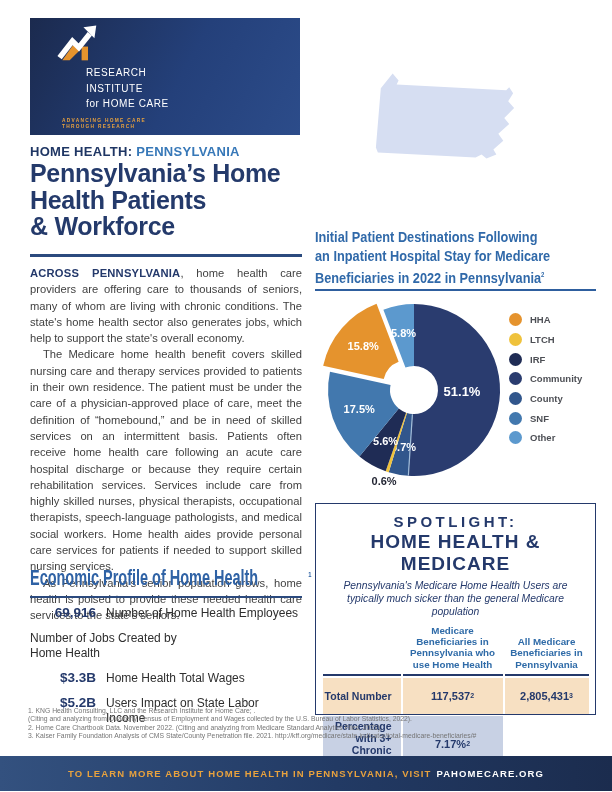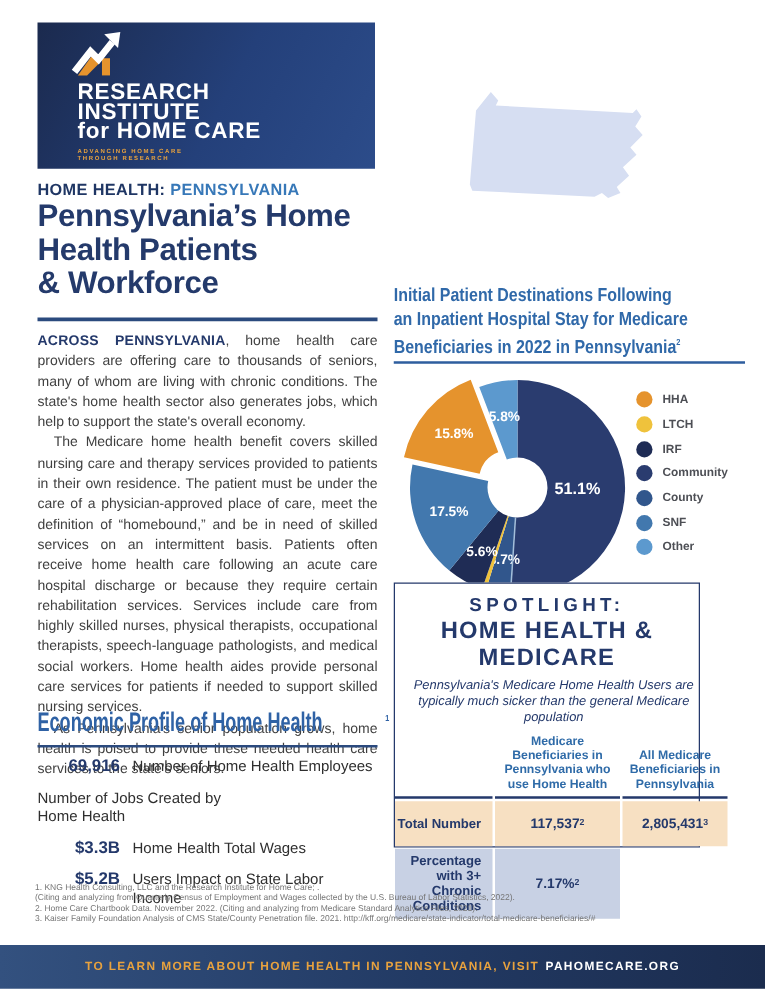--- a/index.html
+++ b/index.html
@@ -8,21 +8,21 @@
     font-family:"Liberation Sans", sans-serif; overflow:hidden;
   }
   .abs { position:absolute; }
 
   
   .logo-block {
     left:30px; top:18px; width:270px; height:117px;
     background:linear-gradient(118deg,#1b2a4e 0%,#24407a 55%,#2c4c8a 100%);
     padding:5px 0 0 32px;
   }
-  .logo-name { color:#ffffff; font-weight:bold; font-size:18px; line-height:15.5px; letter-spacing:0.6px; }
+  .logo-name { color:#ffffff; font-weight:normal; font-size:10px; line-height:15.5px; letter-spacing:0.6px;margin-left:24px; }
   .logo-tagline { margin-top:6px; color:#e8a23e; font-weight:bold; font-size:4.8px; letter-spacing:1.3px; line-height:6.8px; }
 
   
   .pa-map { left:366px; top:68px; }
 
   
   .eyebrow { left:30px; top:144px; width:272px; font-weight:bold; font-size:13px; letter-spacing:0.3px; }
   .eyebrow .part1 { color:#1f3664; }
   .eyebrow .part2 { color:#3778b8; }
   .page-title { left:30px; top:160px; width:290px; color:#243a6b; font-weight:bold; font-size:25px; line-height:26.5px; letter-spacing:-0.3px; }
@@ -46,21 +46,21 @@
   #donut { left:315px; top:297px; }
   .slice-label { fill:#ffffff; font-weight:bold; font-family:"Liberation Sans",sans-serif; text-anchor:middle; }
   .slice-label.outside { fill:#1f2230; }
 
   .legend { left:509px; top:310px; }
   .legend-item { display:flex; align-items:center; height:19.7px; }
   .legend-dot { width:13px; height:13px; border-radius:50%; margin-right:8px; flex:0 0 auto; }
   .legend-label { font-size:9.5px; font-weight:600; color:#4d4f55; }
 
   
-  .spotlight { left:315px; top:466px; width:245px; height:212px; border:1.5px solid #24396b; background:#ffffff; }
+  .spotlight { left:315px; top:503px; width:281px; height:212px; border:1.5px solid #24396b; background:#ffffff; }
   .sp-h1 { margin-top:9px; text-align:center; color:#24396b; font-weight:bold; font-size:15px; letter-spacing:3.5px; }
   .sp-h2 { text-align:center; color:#24396b; font-weight:bold; font-size:19px; letter-spacing:1px; margin-top:1px; }
   .sp-sub { font-style:italic; font-size:10.3px; color:#24396b; text-align:center; margin:4px auto 0; width:254px; line-height:13px; }
   .sp-table { margin:7px auto 0; width:266px; display:grid; grid-template-columns:78px 100px 84px; column-gap:2px; row-gap:2px; }
   .sp-th { font-size:9.8px; font-weight:bold; color:#2f6ba8; text-align:center; line-height:11.2px; border-bottom:2px solid #24396b; padding-bottom:4px; display:flex; flex-direction:column; justify-content:flex-end; }
   .sp-cell { display:flex; align-items:center; justify-content:center; }
   .sp-label { justify-content:flex-end; text-align:right; padding-right:9px; font-weight:bold; color:#24396b; font-size:10.5px; line-height:12px; }
   .sp-val { font-size:11px; font-weight:600; color:#24396b; }
   .sp-val sup, .econ-heading sup, .chart-title sup { font-size:7px; vertical-align:super; }
   .row-a { background:#f7e0c2; min-height:36px; }

